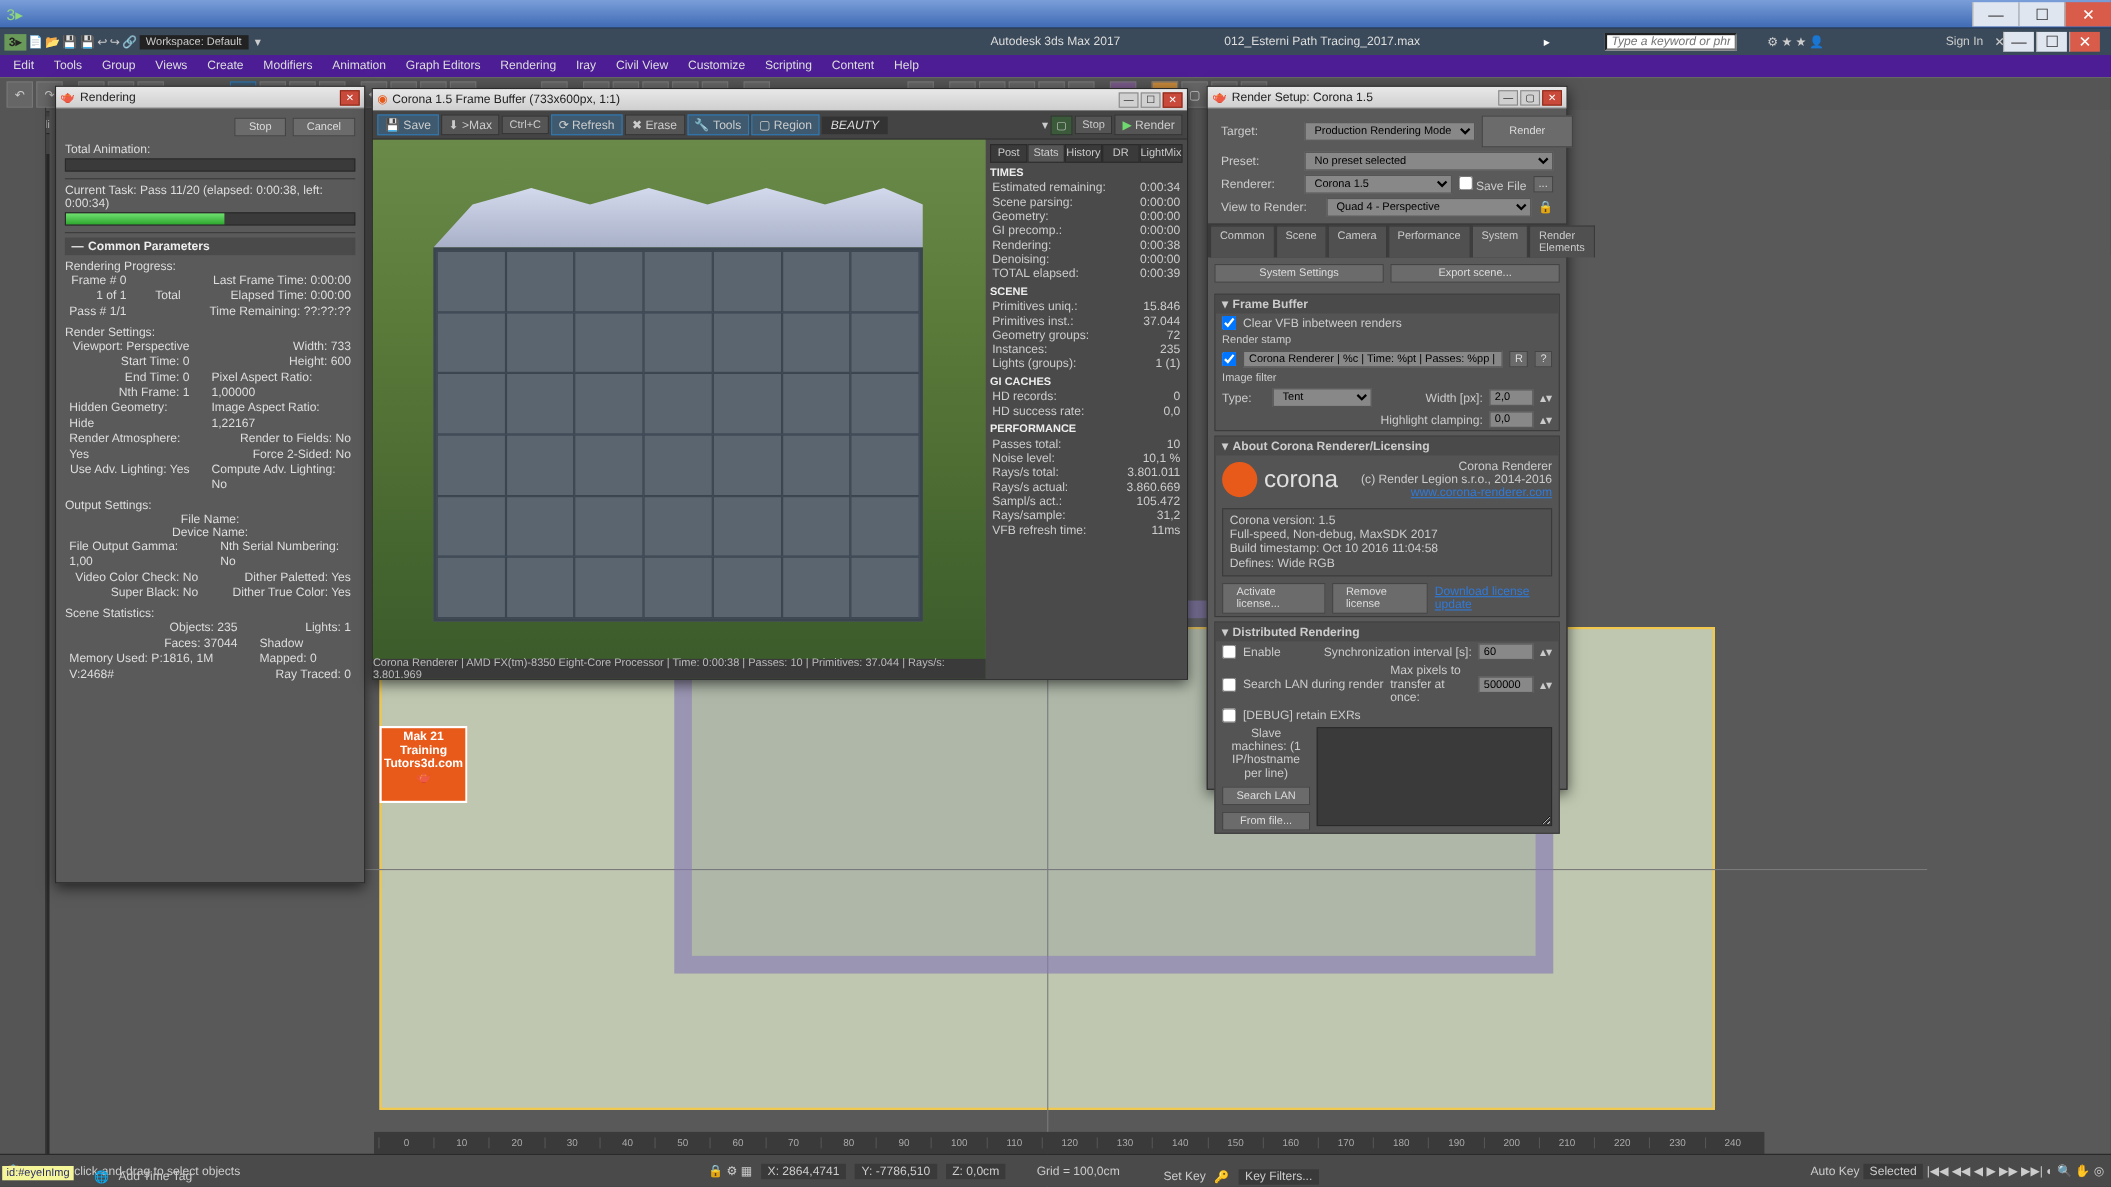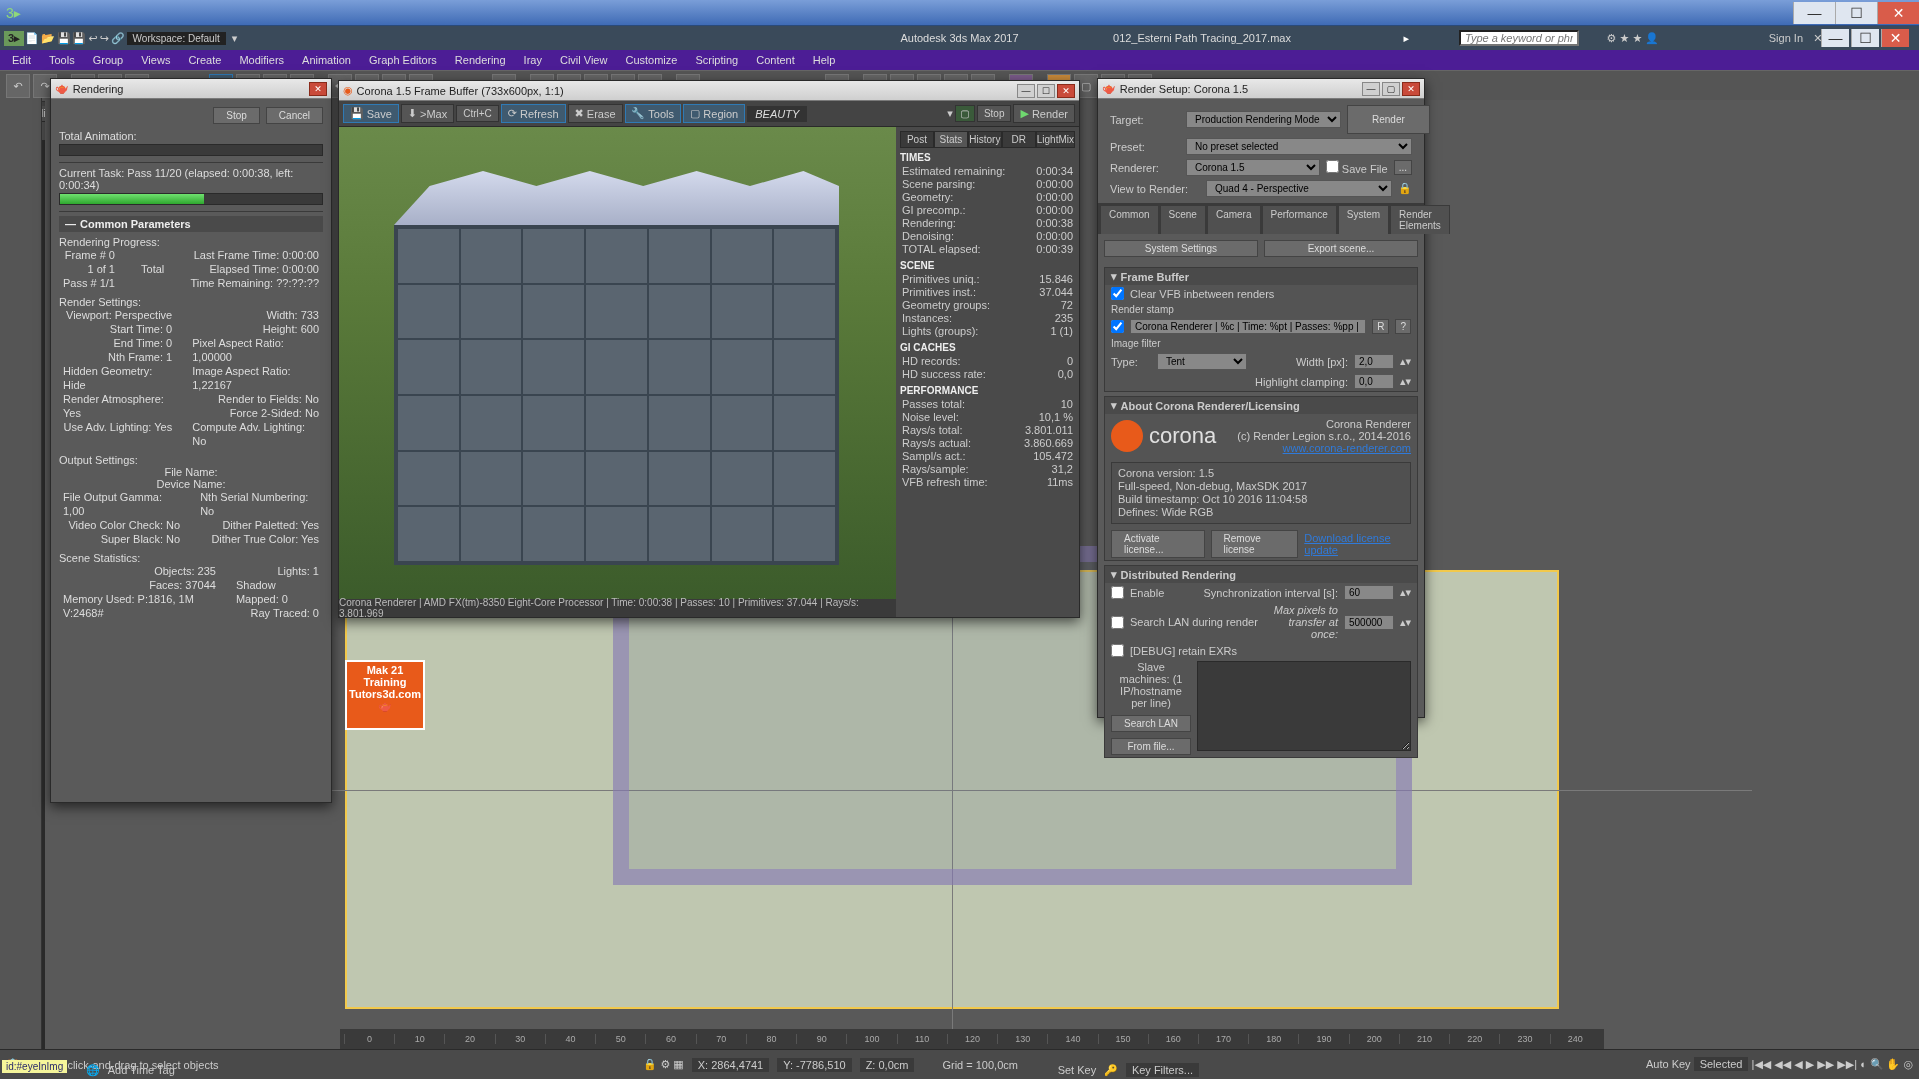--- a/index.html
+++ b/index.html
@@ -649,21 +649,21 @@
     <div class="rs-row">
         <input type="checkbox" style="">
         <span>Enable</span>
       <span style="flex:1;text-align:right;">Synchronization interval [s]:</span>
         <input type="text" style="width: 50px;" value="60">
         <span>▴▾</span>
       </div>
     <div class="rs-row">
         <input type="checkbox" style="">
         <span>Search LAN during render</span>
-      <span style="flex:1;text-align:right;font-style:italic;">Max pixels to transfer at once:</span>
+      <span style="flex:1;text-align:left;">Max pixels to transfer at once:</span>
         <input type="text" style="width: 50px;" value="500000">
         <span>▴▾</span>
       </div>
     <div class="rs-row">
         <input type="checkbox" style="">
         <span>[DEBUG] retain EXRs</span>
       </div>
     <div class="rs-row" style="align-items:flex-start;">
       <div style="width:80px;">
         <div style="text-align:center;">Slave machines: (1 IP/hostname per line)</div>

